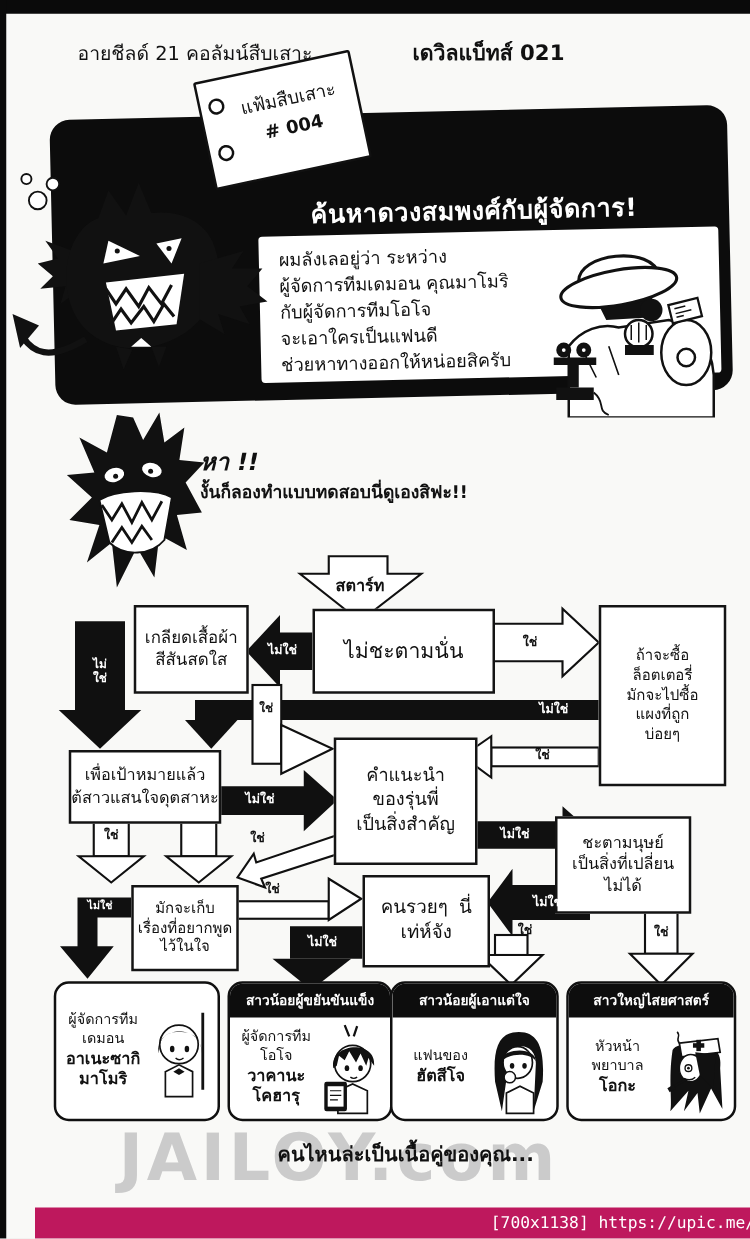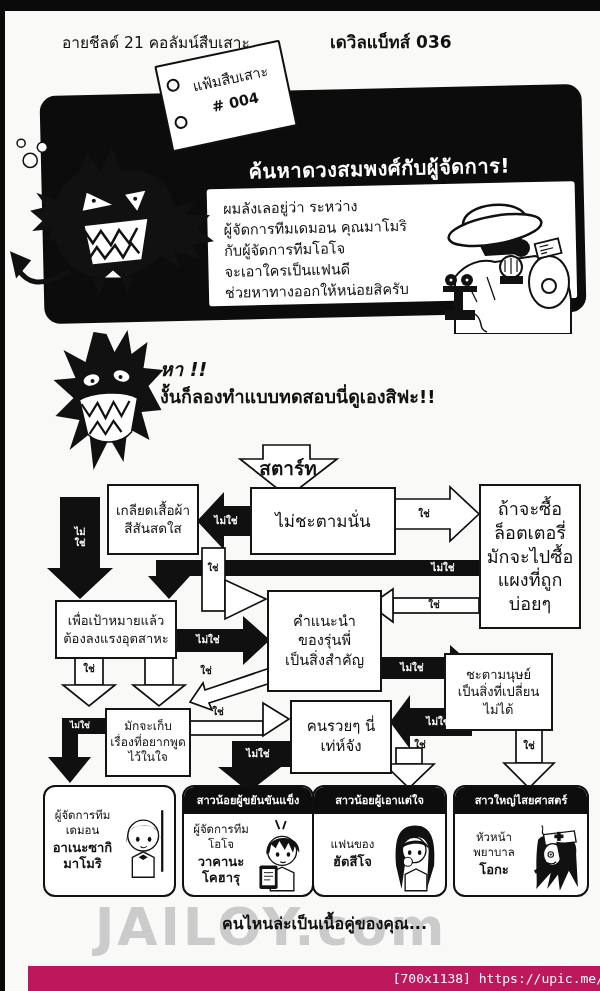--- a/index.html
+++ b/index.html
@@ -23,29 +23,29 @@
   .inset{position:absolute;left:165px;top:97px;width:368px;height:117px;background:#fff;border-radius:3px;}
   .inset-text{padding:10px 8px 0 16px;font-size:14.5px;line-height:21px;}
   
   .card{left:162px;top:52px;width:124px;height:84px;background:#fff;border:2.5px solid #111;
         border-radius:2px;transform:rotate(-12deg);z-index:5;}
   .card .hole{position:absolute;left:6px;width:9px;height:9px;border:2px solid #111;border-radius:50%;background:#fff;}
   .card .l1{position:absolute;left:18px;right:2px;top:14px;text-align:center;font-size:14.5px;}
   .card .l2{position:absolute;left:18px;right:2px;top:42px;text-align:center;font-size:14.5px;font-weight:600;}
   
   .quote1{left:160px;top:354px;font-size:19px;font-weight:800;font-style:italic;}
-  .quote2{left:160px;top:382px;font-size:18px;font-weight:600;}
+  .quote2{left:160px;top:382px;font-size:14px;font-weight:600;}
   
   .flow-svg{left:0;top:0;width:600px;height:991px;z-index:1;}
   .qbox{position:absolute;background:#fff;border:2px solid #141414;display:flex;align-items:center;
         justify-content:center;text-align:center;white-space:pre-line;z-index:2;line-height:1.32;font-weight:500;}
   .lbl{position:absolute;transform:translate(-50%,-50%);font-size:10px;z-index:3;white-space:pre-line;
         line-height:1.12;font-weight:600;text-align:center;}
   .lbl.w{color:#fff;}
-  .start-lbl{position:absolute;transform:translate(-50%,-50%);font-size:19px;font-weight:600;z-index:3;}
+  .start-lbl{position:absolute;transform:translate(-50%,-50%);font-size:13px;font-weight:600;z-index:3;}
   
   .rbox{position:absolute;top:785px;height:108px;background:#fff;border:2.5px solid #101010;border-radius:12px;
         z-index:2;display:flex;flex-direction:column;overflow:hidden;}
   .rhead{background:#0d0d0d;color:#fff;font-size:11px;text-align:center;padding:4px 0 5px;font-weight:600;}
   .rbody{flex:1;display:flex;align-items:center;}
   .rtext{flex:1;text-align:center;padding:1px 0 2px 4px;}
   .rrole{font-size:11.5px;line-height:1.3;white-space:pre-line;}
   .rname{font-size:13px;font-weight:800;line-height:1.25;white-space:pre-line;margin-top:2px;}
   .rport{width:58px;height:100%;flex:0 0 58px;}
   
@@ -55,21 +55,21 @@
 </style>
 </head>
 <body>
 
 <div class="page">
 
   <div class="abs top-strip"></div>
   <div class="abs left-strip"></div>
 
   <div class="abs hdr-left">อายชีลด์ 21 คอลัมน์สืบเสาะ</div>
-  <div class="abs hdr-right">เดวิลแบ็ทส์ 036</div>
+  <div class="abs hdr-right">เดวิลแบ็ทส์ 021</div>
 
   <div class="abs panel">
     <div class="panel-title">ค้นหาดวงสมพงศ์กับผู้จัดการ!</div>
     <div class="inset">
       <div class="inset-text">
         <div>ผมลังเลอยู่ว่า ระหว่าง</div>
         <div>ผู้จัดการทีมเดมอน คุณมาโมริ</div>
         <div>กับผู้จัดการทีมโอโจ</div>
         <div>จะเอาใครเป็นแฟนดี</div>
         <div>ช่วยหาทางออกให้หน่อยสิครับ</div>
@@ -178,37 +178,37 @@
       <rect x="516" y="727" width="26" height="36"></rect>
       <polygon points="504,763 554,763 529,788"></polygon>
     </g>
   </svg>
 
   <div class="start-lbl" style="left:288px;top:468px;">สตาร์ท</div>
 
   <div class="qbox" style="left:250px;top:487px;width:142px;height:64px;font-size:17px;">ไม่ชะตามนั่น</div>
   <div class="qbox" style="left:107px;top:484px;width:88px;height:67px;font-size:13.5px;">เกลียดเสื้อผ้า
 สีสันสดใส</div>
-  <div class="qbox" style="left:479px;top:484px;width:98px;height:141px;font-size:18px;">ถ้าจะซื้อ
+  <div class="qbox" style="left:479px;top:484px;width:98px;height:141px;font-size:12px;">ถ้าจะซื้อ
 ล็อตเตอรี่
 มักจะไปซื้อ
 แผงที่ถูก
 บ่อยๆ</div>
   <div class="qbox" style="left:55px;top:600px;width:118px;height:55px;font-size:13px;">เพื่อเป้าหมายแล้ว
-ต้องลงแรงอุตสาหะ</div>
+ต้สาวแสนใจดุตสาหะ</div>
   <div class="qbox" style="left:267px;top:590px;width:111px;height:98px;font-size:14.5px;">คำแนะนำ
 ของรุ่นพี่
 เป็นสิ่งสำคัญ</div>
   <div class="qbox" style="left:444px;top:653px;width:105px;height:74px;font-size:13px;">ชะตามนุษย์
 เป็นสิ่งที่เปลี่ยน
 ไม่ได้</div>
   <div class="qbox" style="left:105px;top:708px;width:82px;height:65px;font-size:12px;">มักจะเก็บ
 เรื่องที่อยากพูด
 ไว้ในใจ</div>
-  <div class="qbox" style="left:290px;top:700px;width:98px;height:70px;font-size:15px;">คนรวยๆ นี่
+  <div class="qbox" style="left:290px;top:700px;width:98px;height:70px;font-size:15px;font-family:Liberation Mono, monospace;">คนรวยๆ นี่
 เท่ห์จัง</div>
 
   <div class="lbl w" style="left:226px;top:521px;">ไม่ใช่</div>
   <div class="lbl" style="left:424px;top:514px;">ใช่</div>
   <div class="lbl w" style="left:80px;top:538px;font-size:9.5px;">ไม่
 ใช่</div>
   <div class="lbl" style="left:213px;top:568px;font-size:9.5px;">ใช่</div>
   <div class="lbl w" style="left:443px;top:568px;">ไม่ใช่</div>
   <div class="lbl" style="left:434px;top:605px;">ใช่</div>
   <div class="lbl w" style="left:208px;top:640px;">ไม่ใช่</div>

